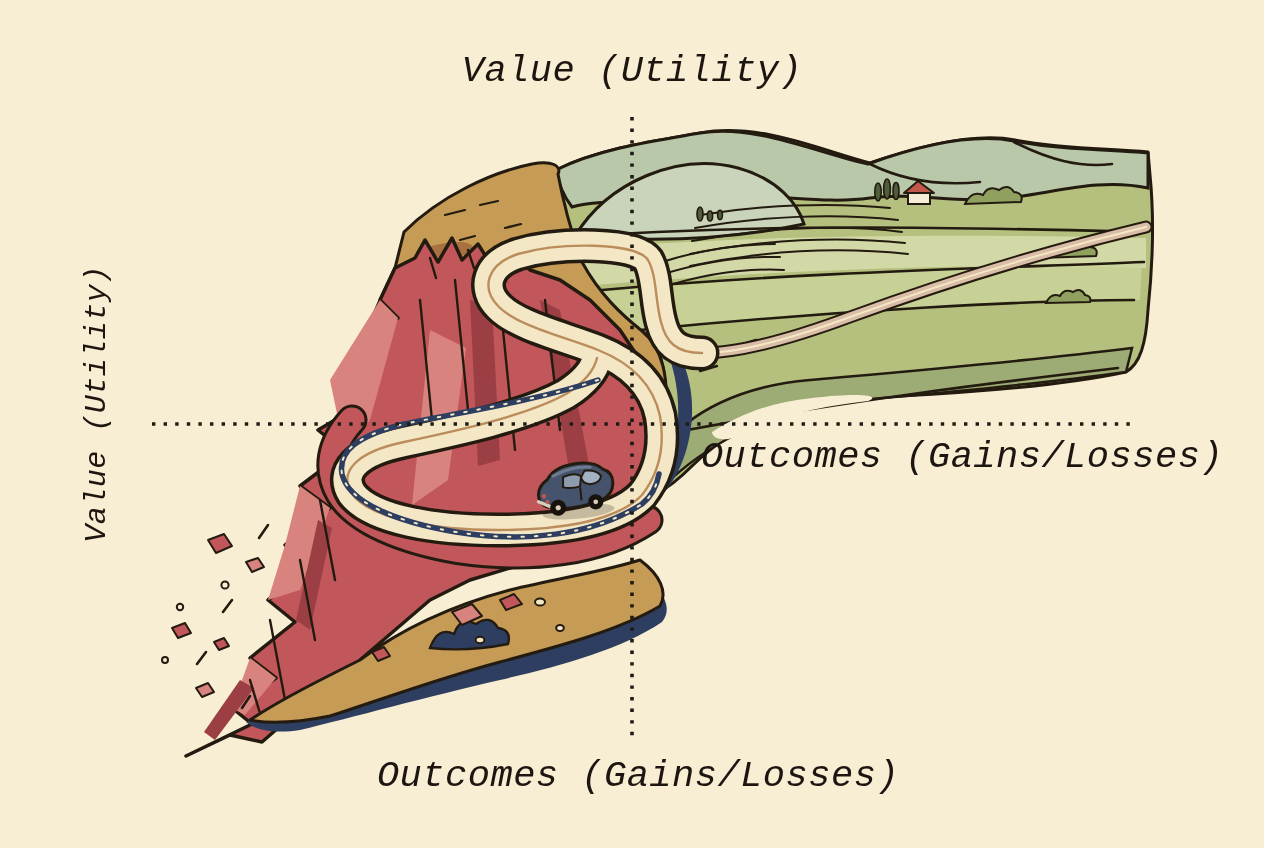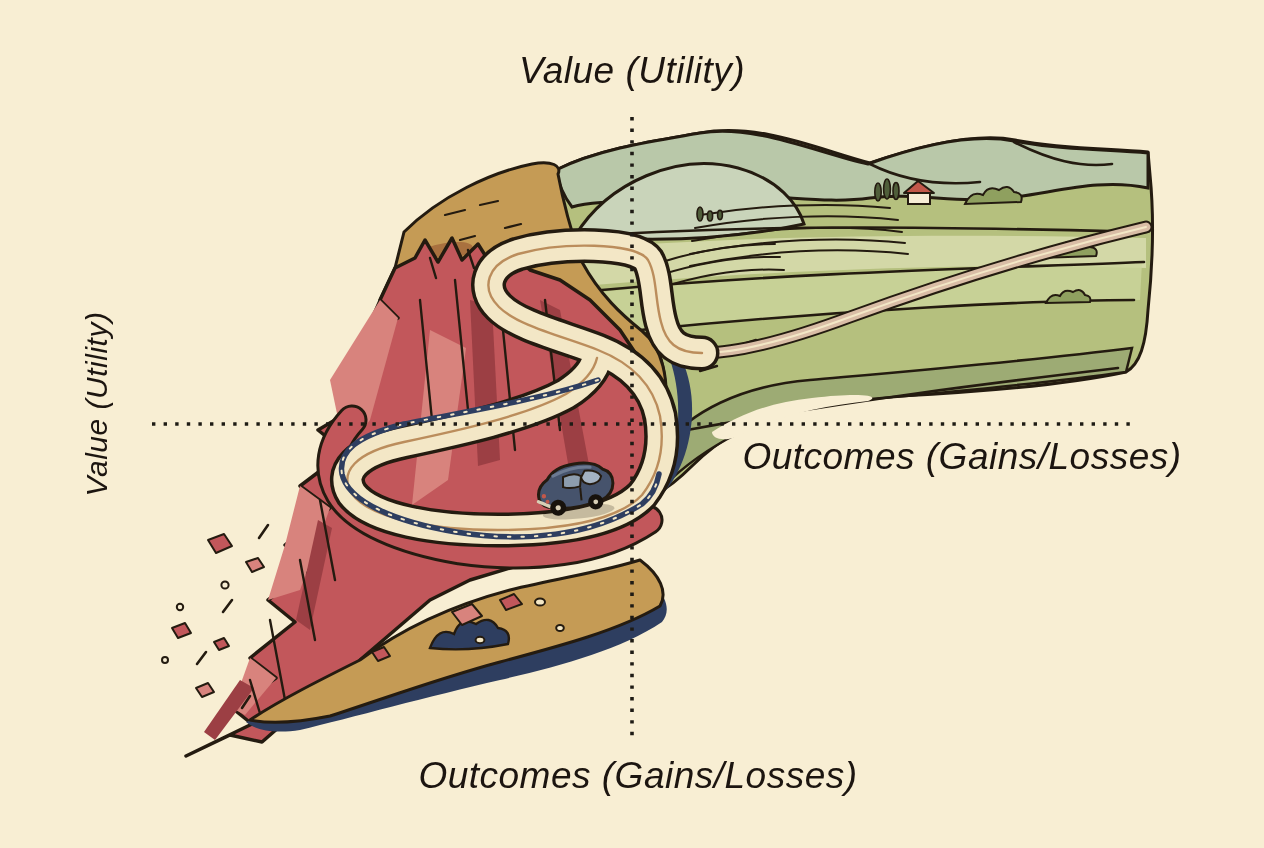--- a/index.html
+++ b/index.html
@@ -1,18 +1,18 @@
 <!DOCTYPE html>
 <html><head>
 <meta charset="utf-8">
 <style>
   html,body{margin:0;padding:0;background:#efe5c5;}
   .stage{
     position:relative;width:1264px;height:848px;overflow:hidden;
-    font-family:Liberation Sans, sans-serif;
+    font-family:Liberation Mono, monospace;
   }
   .stage svg{position:absolute;left:0;top:0;}
   .axis-label{
     position:absolute;white-space:nowrap;
     font-style:italic;font-size:37px;color:#1c1510;letter-spacing:.5px;
   }
   .axis-label.top{left:632px;top:50px;transform:translateX(-50%);}
   .axis-label.left{
     left:97px;top:404px;font-size:30px;
     transform:translate(-50%,-50%) rotate(-90deg);

